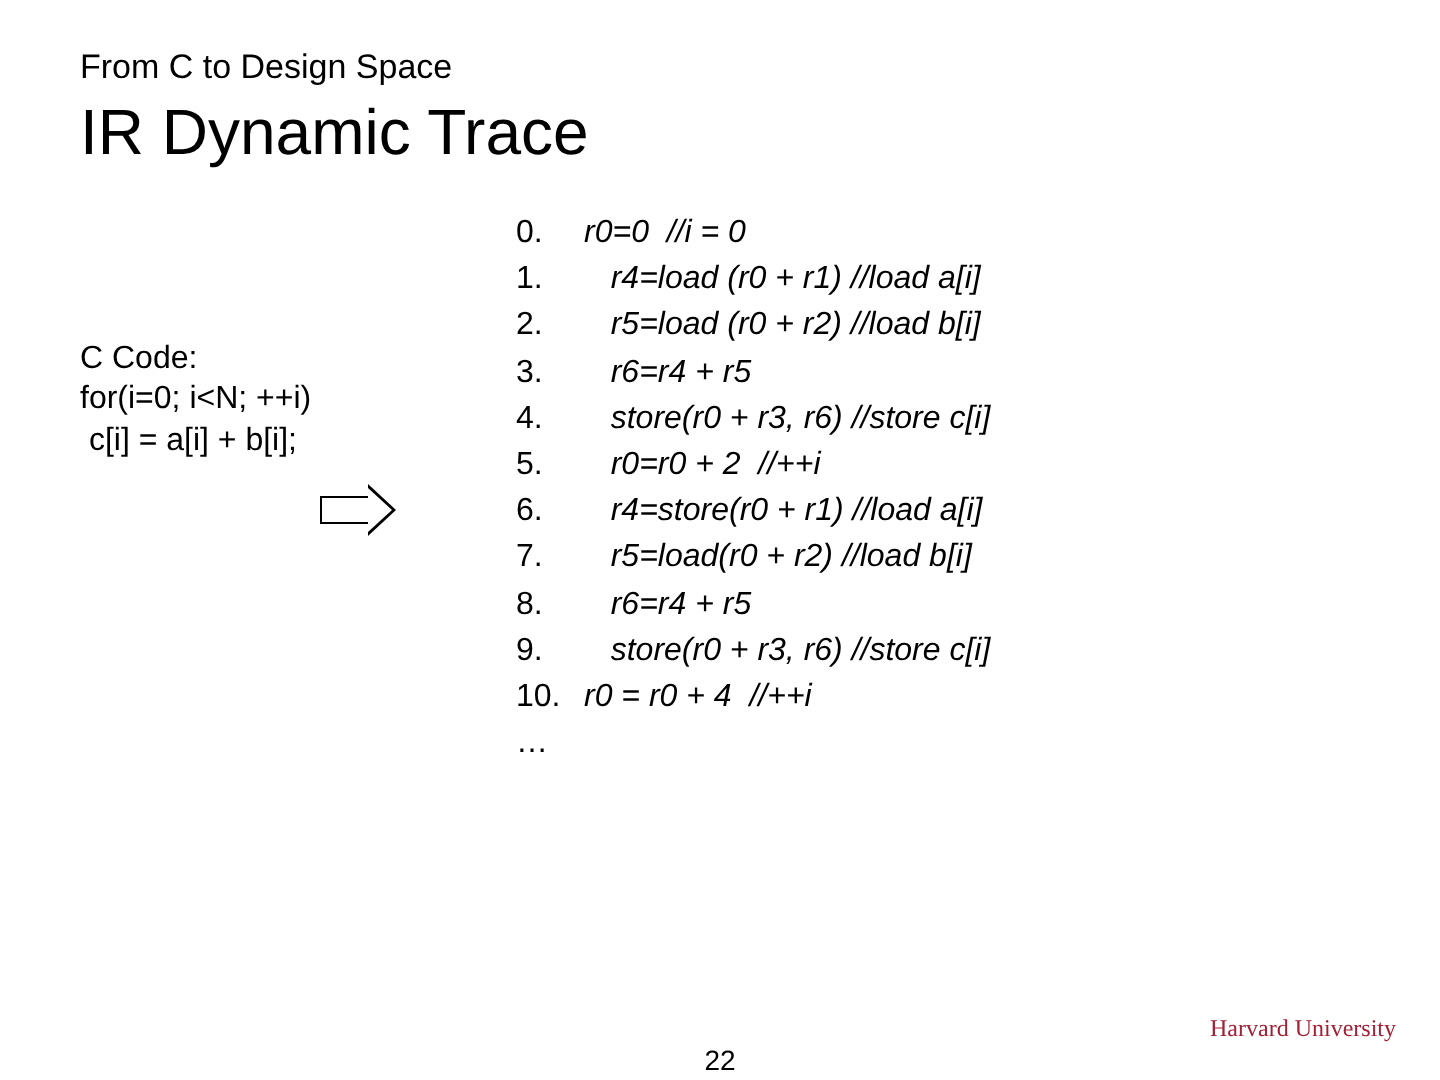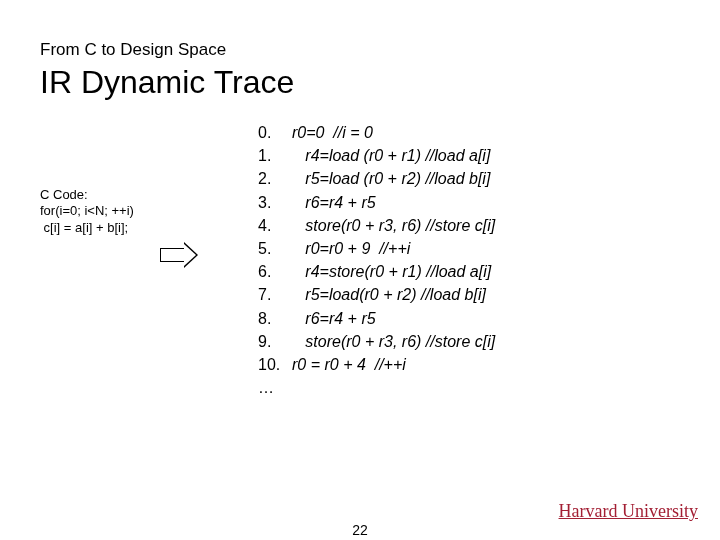--- a/index.html
+++ b/index.html
@@ -1,34 +1,34 @@
 <!DOCTYPE html>
 <html><head>
 <meta charset="utf-8">
 <style>
   * { margin: 0; padding: 0; box-sizing: border-box; }
   html, body { width: 720px; height: 540px; font-family: Arial, Helvetica, sans-serif; background: #fff; color: #000; }
   .slide { position: relative; width: 720px; height: 540px; padding: 24px 40px 20px 40px; }
-  .pretitle { font-size: 17px; font-weight: 400; color: #000; margin-bottom: 4px; margin-top: 16px; }
+  .pretitle { font-size: 17px; font-weight: 400; color: #000; margin-bottom: 4px; }
   .title { font-size: 32px; font-weight: 400; color: #000; margin-bottom: 20px; }
   .content { display: flex; align-items: flex-start; }
   .left { width: 160px; padding-top: 66px; }
-  .ccode-label { font-size: 13px; color: #000; margin-bottom: 1px; }
-  .ccode-line { font-size: 13px; color: #000; line-height: 1.3; white-space: pre; }
+  .ccode-label { font-size: 16px; color: #000; margin-bottom: 1px; }
+  .ccode-line { font-size: 16px; color: #000; line-height: 1.3; white-space: pre; }
   .arrow-wrap { position: absolute; left: 160px; top: 248px; }
   .arrow-shaft { position: absolute; left: 0; top: 0; width: 24px; height: 14px; border: 1px solid #000; border-right: none; background: #fff; }
   .arrow-head { position: absolute; left: 24px; top: -6px; width: 0; height: 0; border-top: 13px solid transparent; border-bottom: 13px solid transparent; border-left: 14px solid #000; }
   .arrow-head-inner { position: absolute; left: 24px; top: -4px; width: 0; height: 0; border-top: 11px solid transparent; border-bottom: 11px solid transparent; border-left: 12px solid #fff; }
   .trace { margin-left: 58px; }
   .trace-line { font-size: 16px; line-height: 1.45; white-space: pre; display: flex; }
   .linenum { display: inline-block; width: 34px; text-align: left; }
   .linetxt { display: inline-block; font-style: italic; }
   .footer { position: absolute; bottom: 18px; left: 0; width: 720px; }
   .pagenum { position: absolute; left: 0; width: 720px; text-align: center; font-size: 14px; color: #000; }
-  .harvard { position: absolute; right: 22px; bottom: 0; font-family: Georgia, 'Times New Roman', serif; font-size: 18px; color: #a31f34; text-decoration: underline; }
+  .harvard { position: absolute; right: 22px; bottom: 0; font-family: Georgia, 'Times New Roman', serif; font-size: 12px; color: #a31f34; }
 </style>
 </head>
 <body>
 
 <div class="slide">
 
   <div class="pretitle">From C to Design Space</div>
   <div class="title">IR Dynamic Trace</div>
 
   <div class="content">
@@ -38,21 +38,21 @@
       <div class="ccode-line">for(i=0; i&lt;N; ++i)</div>
       <div class="ccode-line"> c[i] = a[i] + b[i];</div>
     </div>
 
     <div class="trace">
       <div class="trace-line"><span class="linenum">0.</span><span class="linetxt"><span></span><span>r0=0  //i = 0</span></span></div>
       <div class="trace-line"><span class="linenum">1.</span><span class="linetxt"><span>   </span><span>r4=load (r0 + r1) //load a[i]</span></span></div>
       <div class="trace-line"><span class="linenum">2.</span><span class="linetxt"><span>   </span><span>r5=load (r0 + r2) //load b[i]</span></span></div>
       <div class="trace-line"><span class="linenum">3.</span><span class="linetxt"><span>   </span><span>r6=r4 + r5</span></span></div>
       <div class="trace-line"><span class="linenum">4.</span><span class="linetxt"><span>   </span><span>store(r0 + r3, r6) //store c[i]</span></span></div>
-      <div class="trace-line"><span class="linenum">5.</span><span class="linetxt"><span>   </span><span>r0=r0 + 9  //++i</span></span></div>
+      <div class="trace-line"><span class="linenum">5.</span><span class="linetxt"><span>   </span><span>r0=r0 + 2  //++i</span></span></div>
       <div class="trace-line"><span class="linenum">6.</span><span class="linetxt"><span>   </span><span>r4=store(r0 + r1) //load a[i]</span></span></div>
       <div class="trace-line"><span class="linenum">7.</span><span class="linetxt"><span>   </span><span>r5=load(r0 + r2) //load b[i]</span></span></div>
       <div class="trace-line"><span class="linenum">8.</span><span class="linetxt"><span>   </span><span>r6=r4 + r5</span></span></div>
       <div class="trace-line"><span class="linenum">9.</span><span class="linetxt"><span>   </span><span>store(r0 + r3, r6) //store c[i]</span></span></div>
       <div class="trace-line"><span class="linenum">10.</span><span class="linetxt"><span></span><span>r0 = r0 + 4  //++i</span></span></div>
       <div class="trace-line"><span class="linenum">…</span><span class="linetxt"><span></span></span></div>
     </div>
 
   </div>
 

